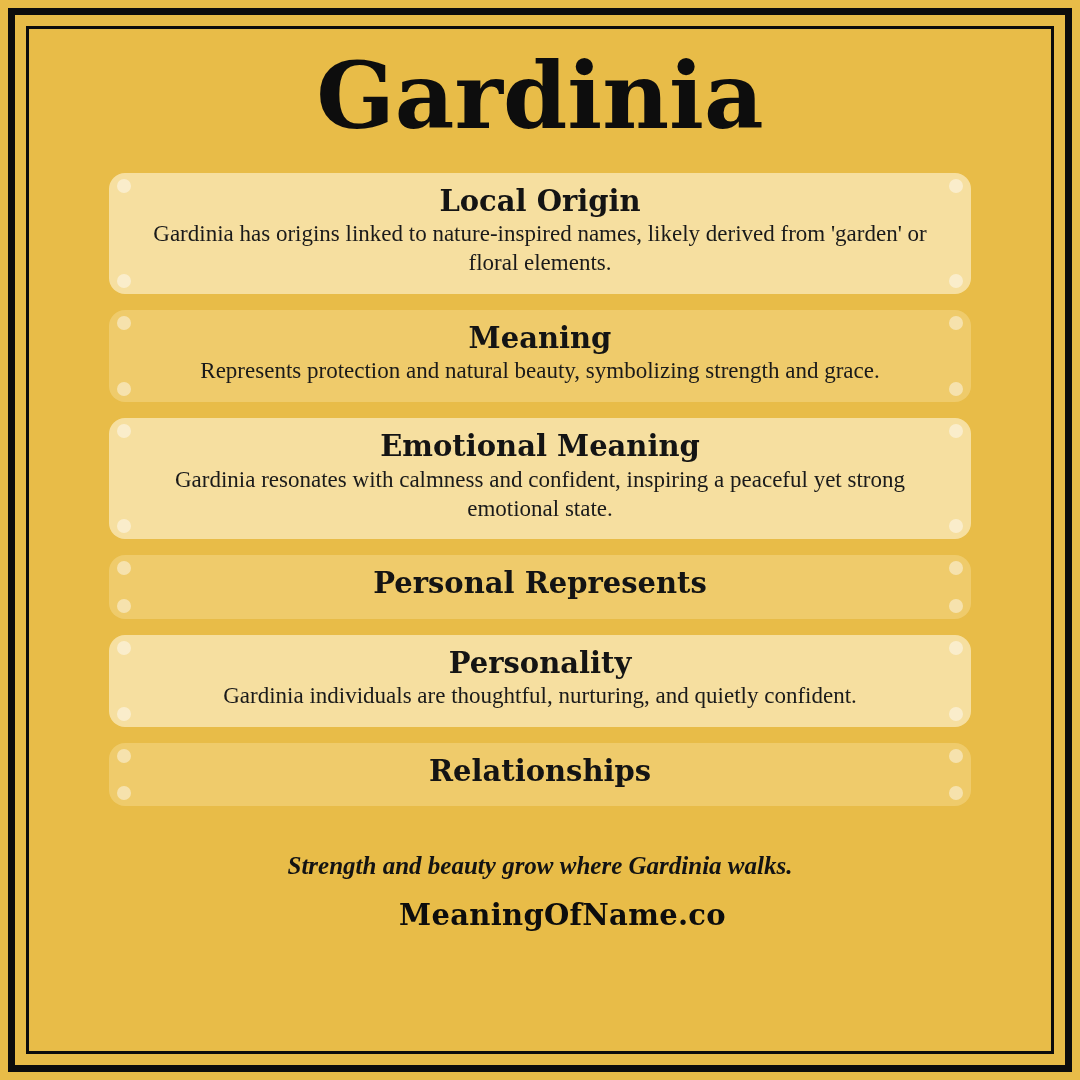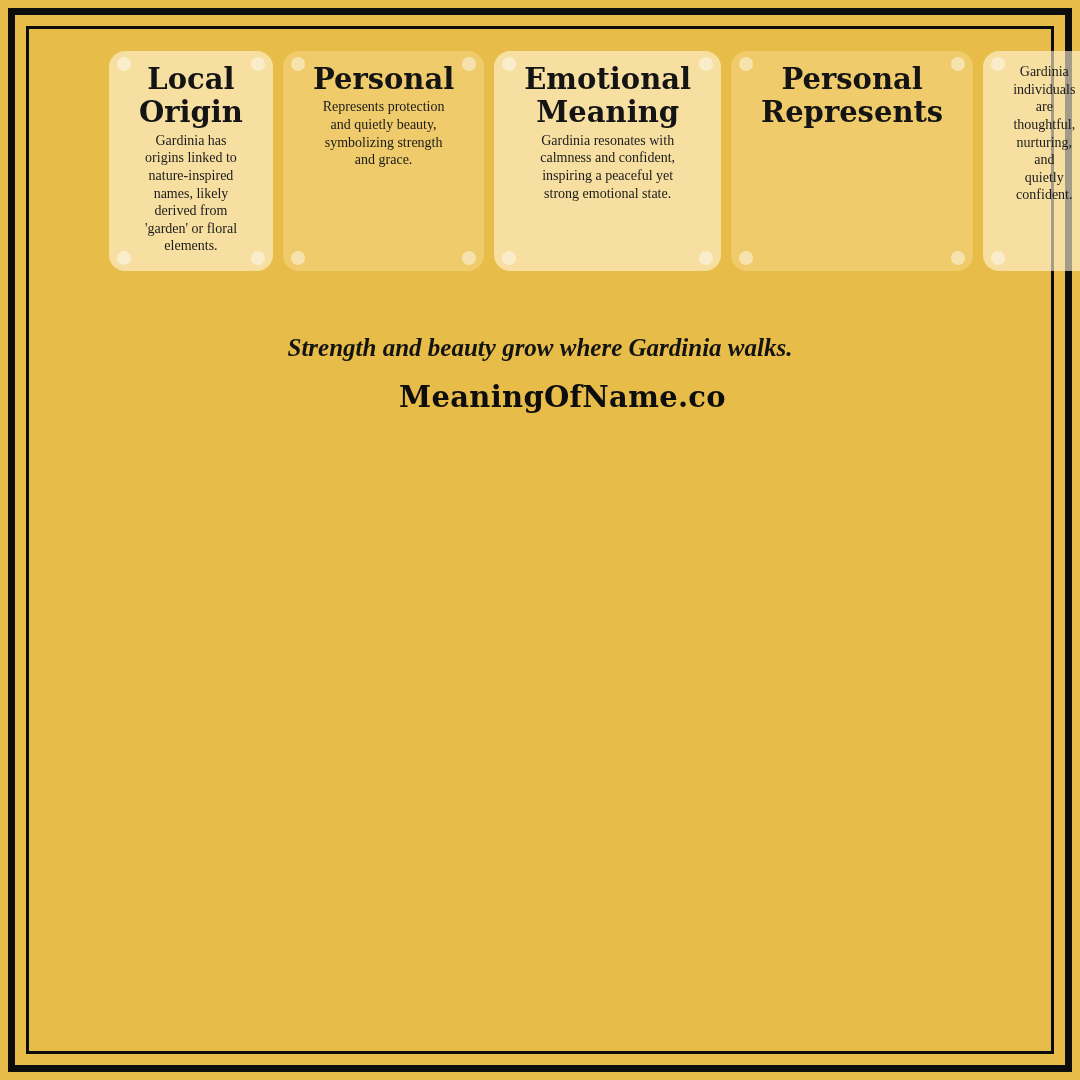--- a/index.html
+++ b/index.html
@@ -61,24 +61,24 @@
     font-size: 92px;
     line-height: 1.05;
     color: #0d0d0d;
     margin-top: 12px;
     letter-spacing: 0px;
     text-align: center;
   }
 
   .sections {
     width: 862px;
-    margin-top: 15px;
+    margin-top: 28px;
     display: flex;
-    flex-direction: row;
-    gap: 10px;
+    flex-direction: column;
+    gap: 16px;
   }
 
   .section {
     position: relative;
     border-radius: 16px;
     padding: 12px 30px 16px 30px;
     box-sizing: border-box;
     text-align: center;
     color: #151515;
   }
@@ -105,33 +105,33 @@
   .section-title {
     font-family: "DejaVu Serif", serif;
     font-weight: bold;
     font-size: 29px;
     line-height: 1.15;
     color: #141414;
     margin: 0 0 2px 0;
   }
   .section-body {
     font-family: "Liberation Serif", serif;
-    font-size: 14px;
+    font-size: 23px;
     line-height: 1.26;
     color: #1a1a1a;
     margin: 0;
   }
 
   .tagline {
     font-family: "Liberation Serif", serif;
     font-style: italic;
     font-weight: bold;
     font-size: 25px;
     color: #131313;
-    margin-top: 63px;
+    margin-top: 46px;
     text-align: center;
   }
 
   .brand {
     font-family: "DejaVu Serif", serif;
     font-weight: bold;
     font-size: 29px;
     color: #0d0d0d;
     margin-top: 18px;
     text-align: center;
@@ -141,39 +141,40 @@
 </style>
 </head>
 <body>
 
 <div id="card">
   <div class="frame-outer"></div>
   <div class="frame-inner"></div>
 
   <div class="content">
 
+    <div class="title">Gardinia</div>
 
     <div class="sections">
 
       <div class="section light">
         <span class="dot tl"></span>
         <span class="dot tr"></span>
         <span class="dot bl"></span>
         <span class="dot br"></span>
         <p class="section-title">Local Origin</p>
         <p class="section-body">Gardinia has origins linked to nature-inspired names, likely derived from 'garden' or floral elements.</p>
       </div>
 
       <div class="section dark">
         <span class="dot tl"></span>
         <span class="dot tr"></span>
         <span class="dot bl"></span>
         <span class="dot br"></span>
-        <p class="section-title">Personal</p>
-        <p class="section-body">Represents protection and quietly beauty, symbolizing strength and grace.</p>
+        <p class="section-title">Meaning</p>
+        <p class="section-body">Represents protection and natural beauty, symbolizing strength and grace.</p>
       </div>
 
       <div class="section light">
         <span class="dot tl"></span>
         <span class="dot tr"></span>
         <span class="dot bl"></span>
         <span class="dot br"></span>
         <p class="section-title">Emotional Meaning</p>
         <p class="section-body">Gardinia resonates with calmness and confident, inspiring a peaceful yet strong emotional state.</p>
       </div>
@@ -184,20 +185,21 @@
         <span class="dot bl"></span>
         <span class="dot br"></span>
         <p class="section-title">Personal Represents</p>
       </div>
 
       <div class="section light">
         <span class="dot tl"></span>
         <span class="dot tr"></span>
         <span class="dot bl"></span>
         <span class="dot br"></span>
+        <p class="section-title">Personality</p>
         <p class="section-body">Gardinia individuals are thoughtful, nurturing, and quietly confident.</p>
       </div>
 
       <div class="section dark">
         <span class="dot tl"></span>
         <span class="dot tr"></span>
         <span class="dot bl"></span>
         <span class="dot br"></span>
         <p class="section-title">Relationships</p>
       </div>

